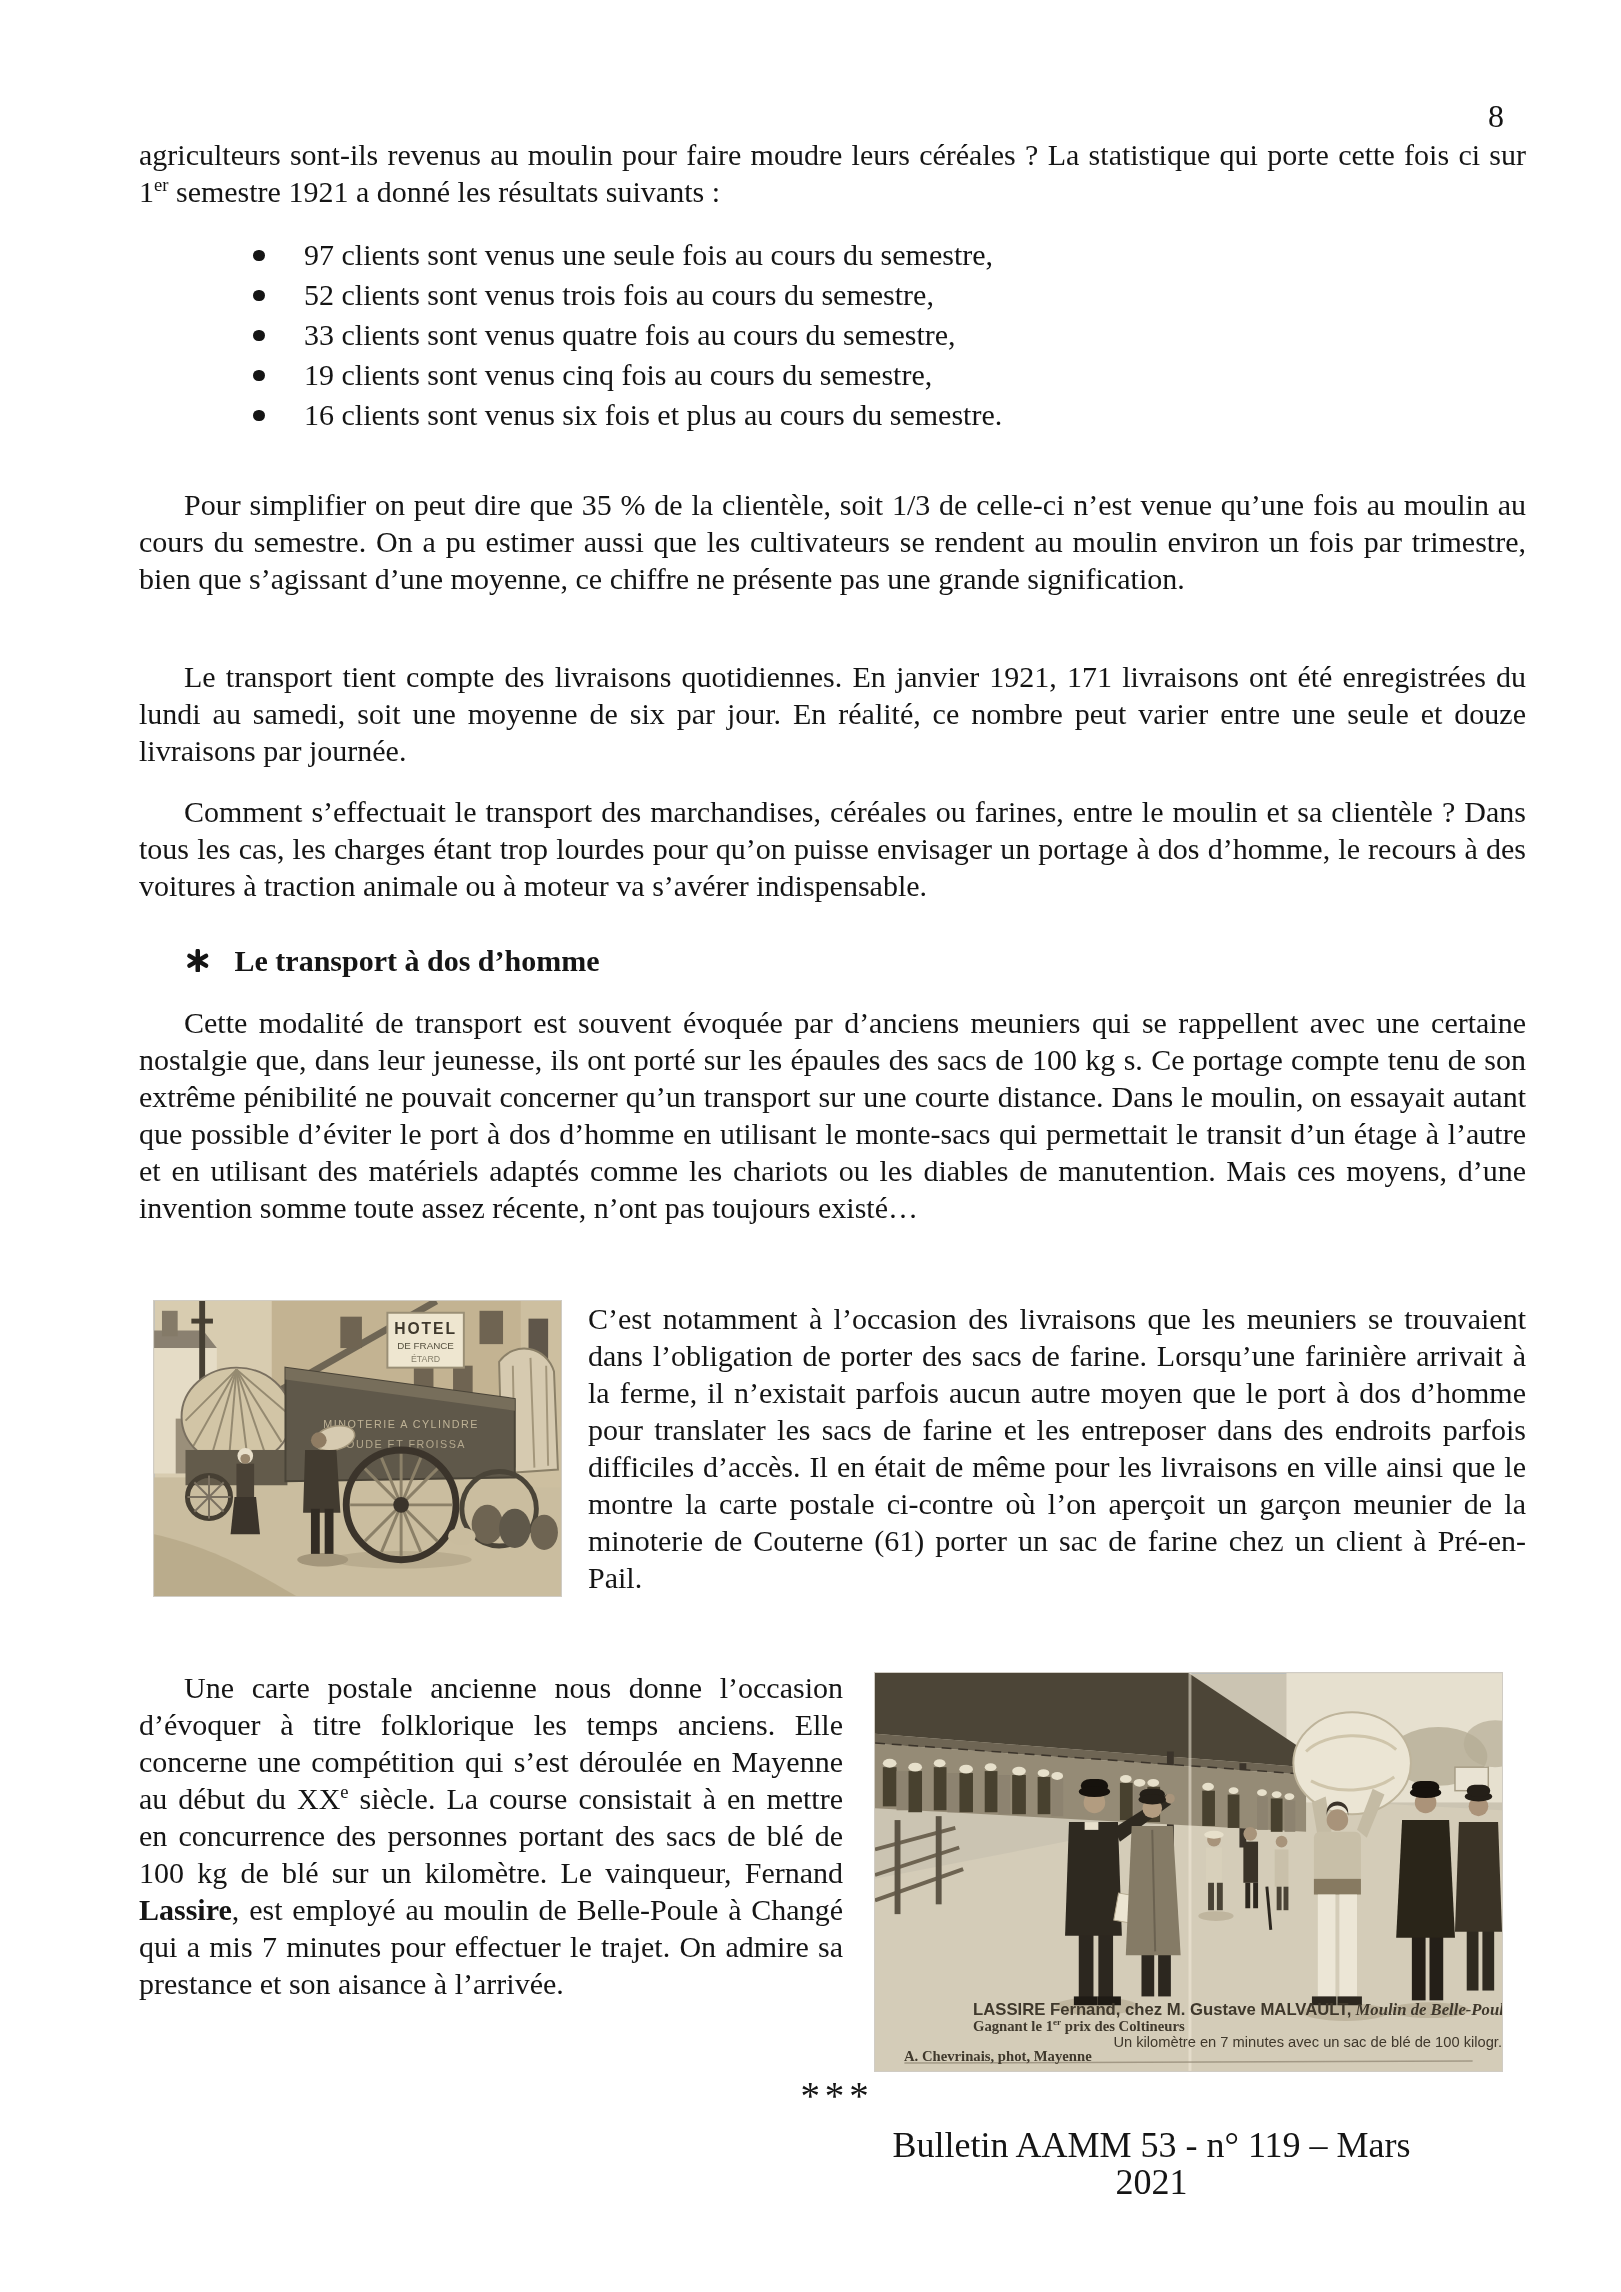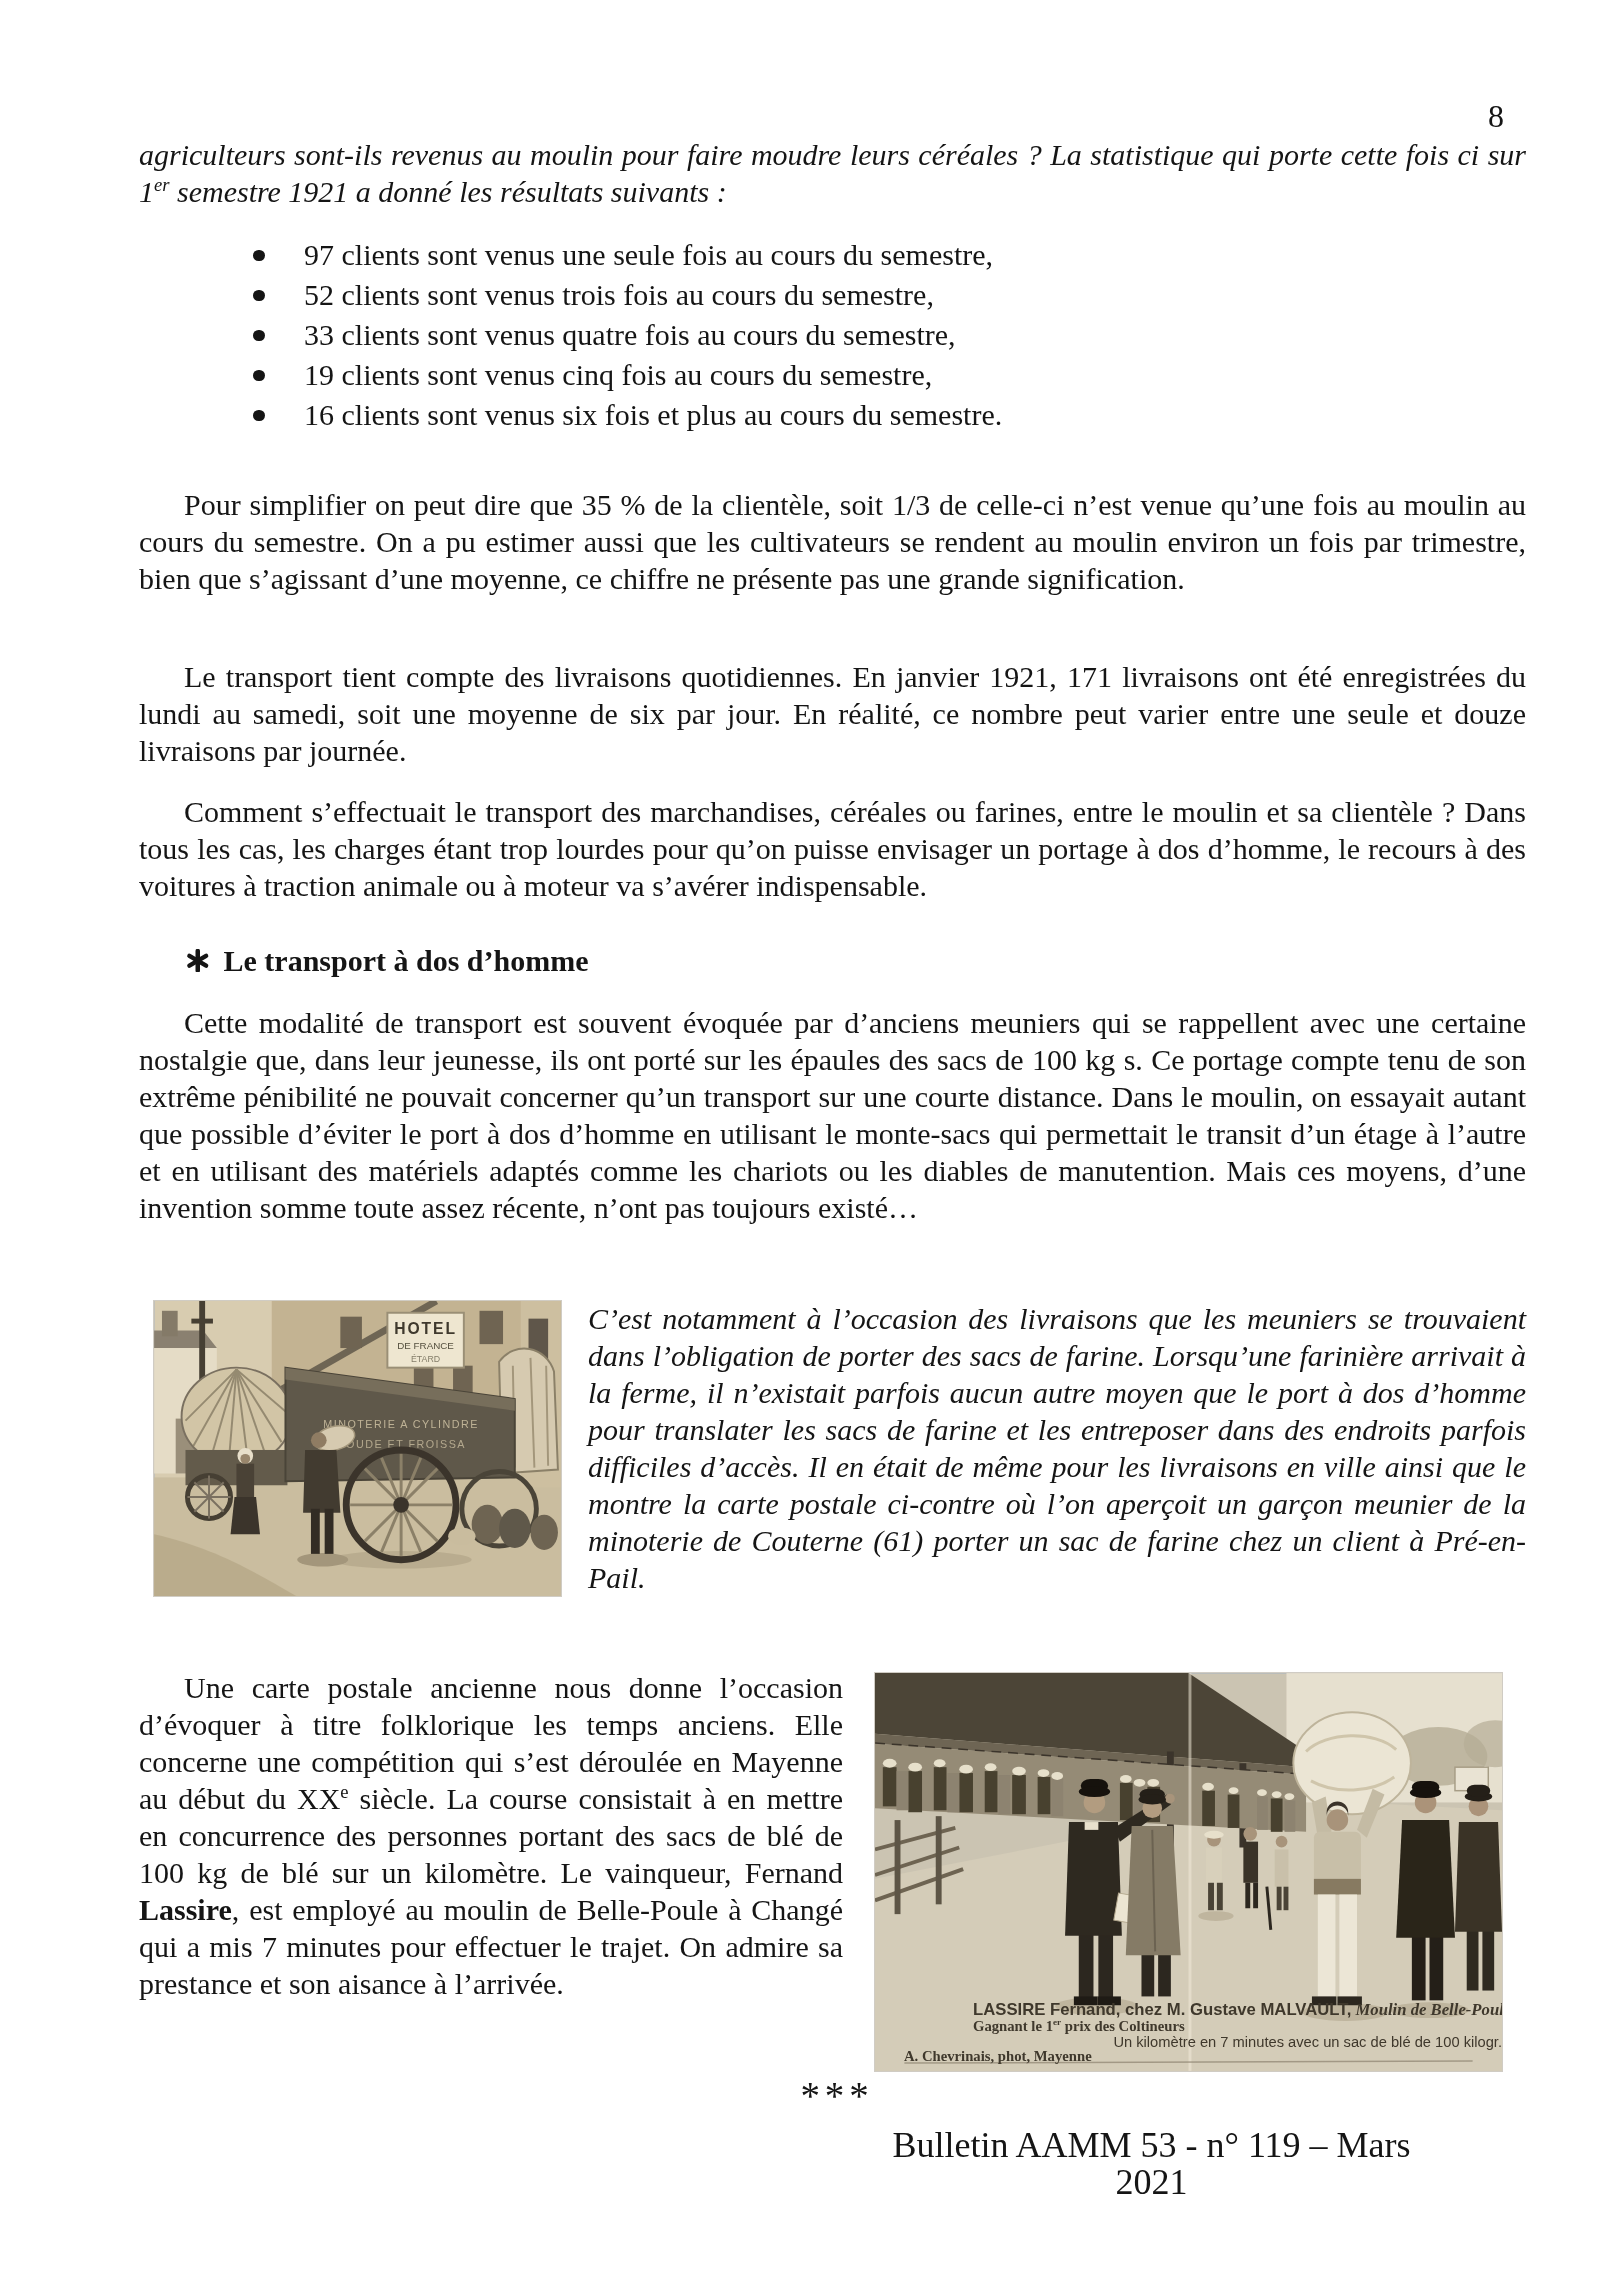--- a/index.html
+++ b/index.html
@@ -14,21 +14,21 @@
   }
   .abs{position:absolute;}
   .body-text{
     margin:0;
     font-size:30px;
     line-height:37px;
     text-align:justify;
     text-indent:45px;
     color:#151515;
   }
-  .no-indent{text-indent:0;font-style:italic;}
+  .no-indent{text-indent:0;}
   .page-number{
     font-size:32px;
     text-align:right;
   }
   .bullet-list{
     list-style:none;
     margin:12px;padding:0;
     font-size:30px;
     line-height:40px;
   }
@@ -44,21 +44,21 @@
     background:#151515;
   }
   .section-heading{
     margin:0;
     font-size:30px;
     line-height:37px;
     font-weight:bold;
     padding-left:47px;
     display:flex;
     align-items:center;
-    gap:14px;
+    gap:25px;
   }
   sup{font-size:0.62em;line-height:0;vertical-align:super;}
   .photo-frame{
     overflow:hidden;
     box-shadow:0 0 0 1px rgba(120,108,86,.35);
     background:#3b82f6;
   }
   .photo-frame svg{display:block;}
   .caption-line{
     position:absolute;

